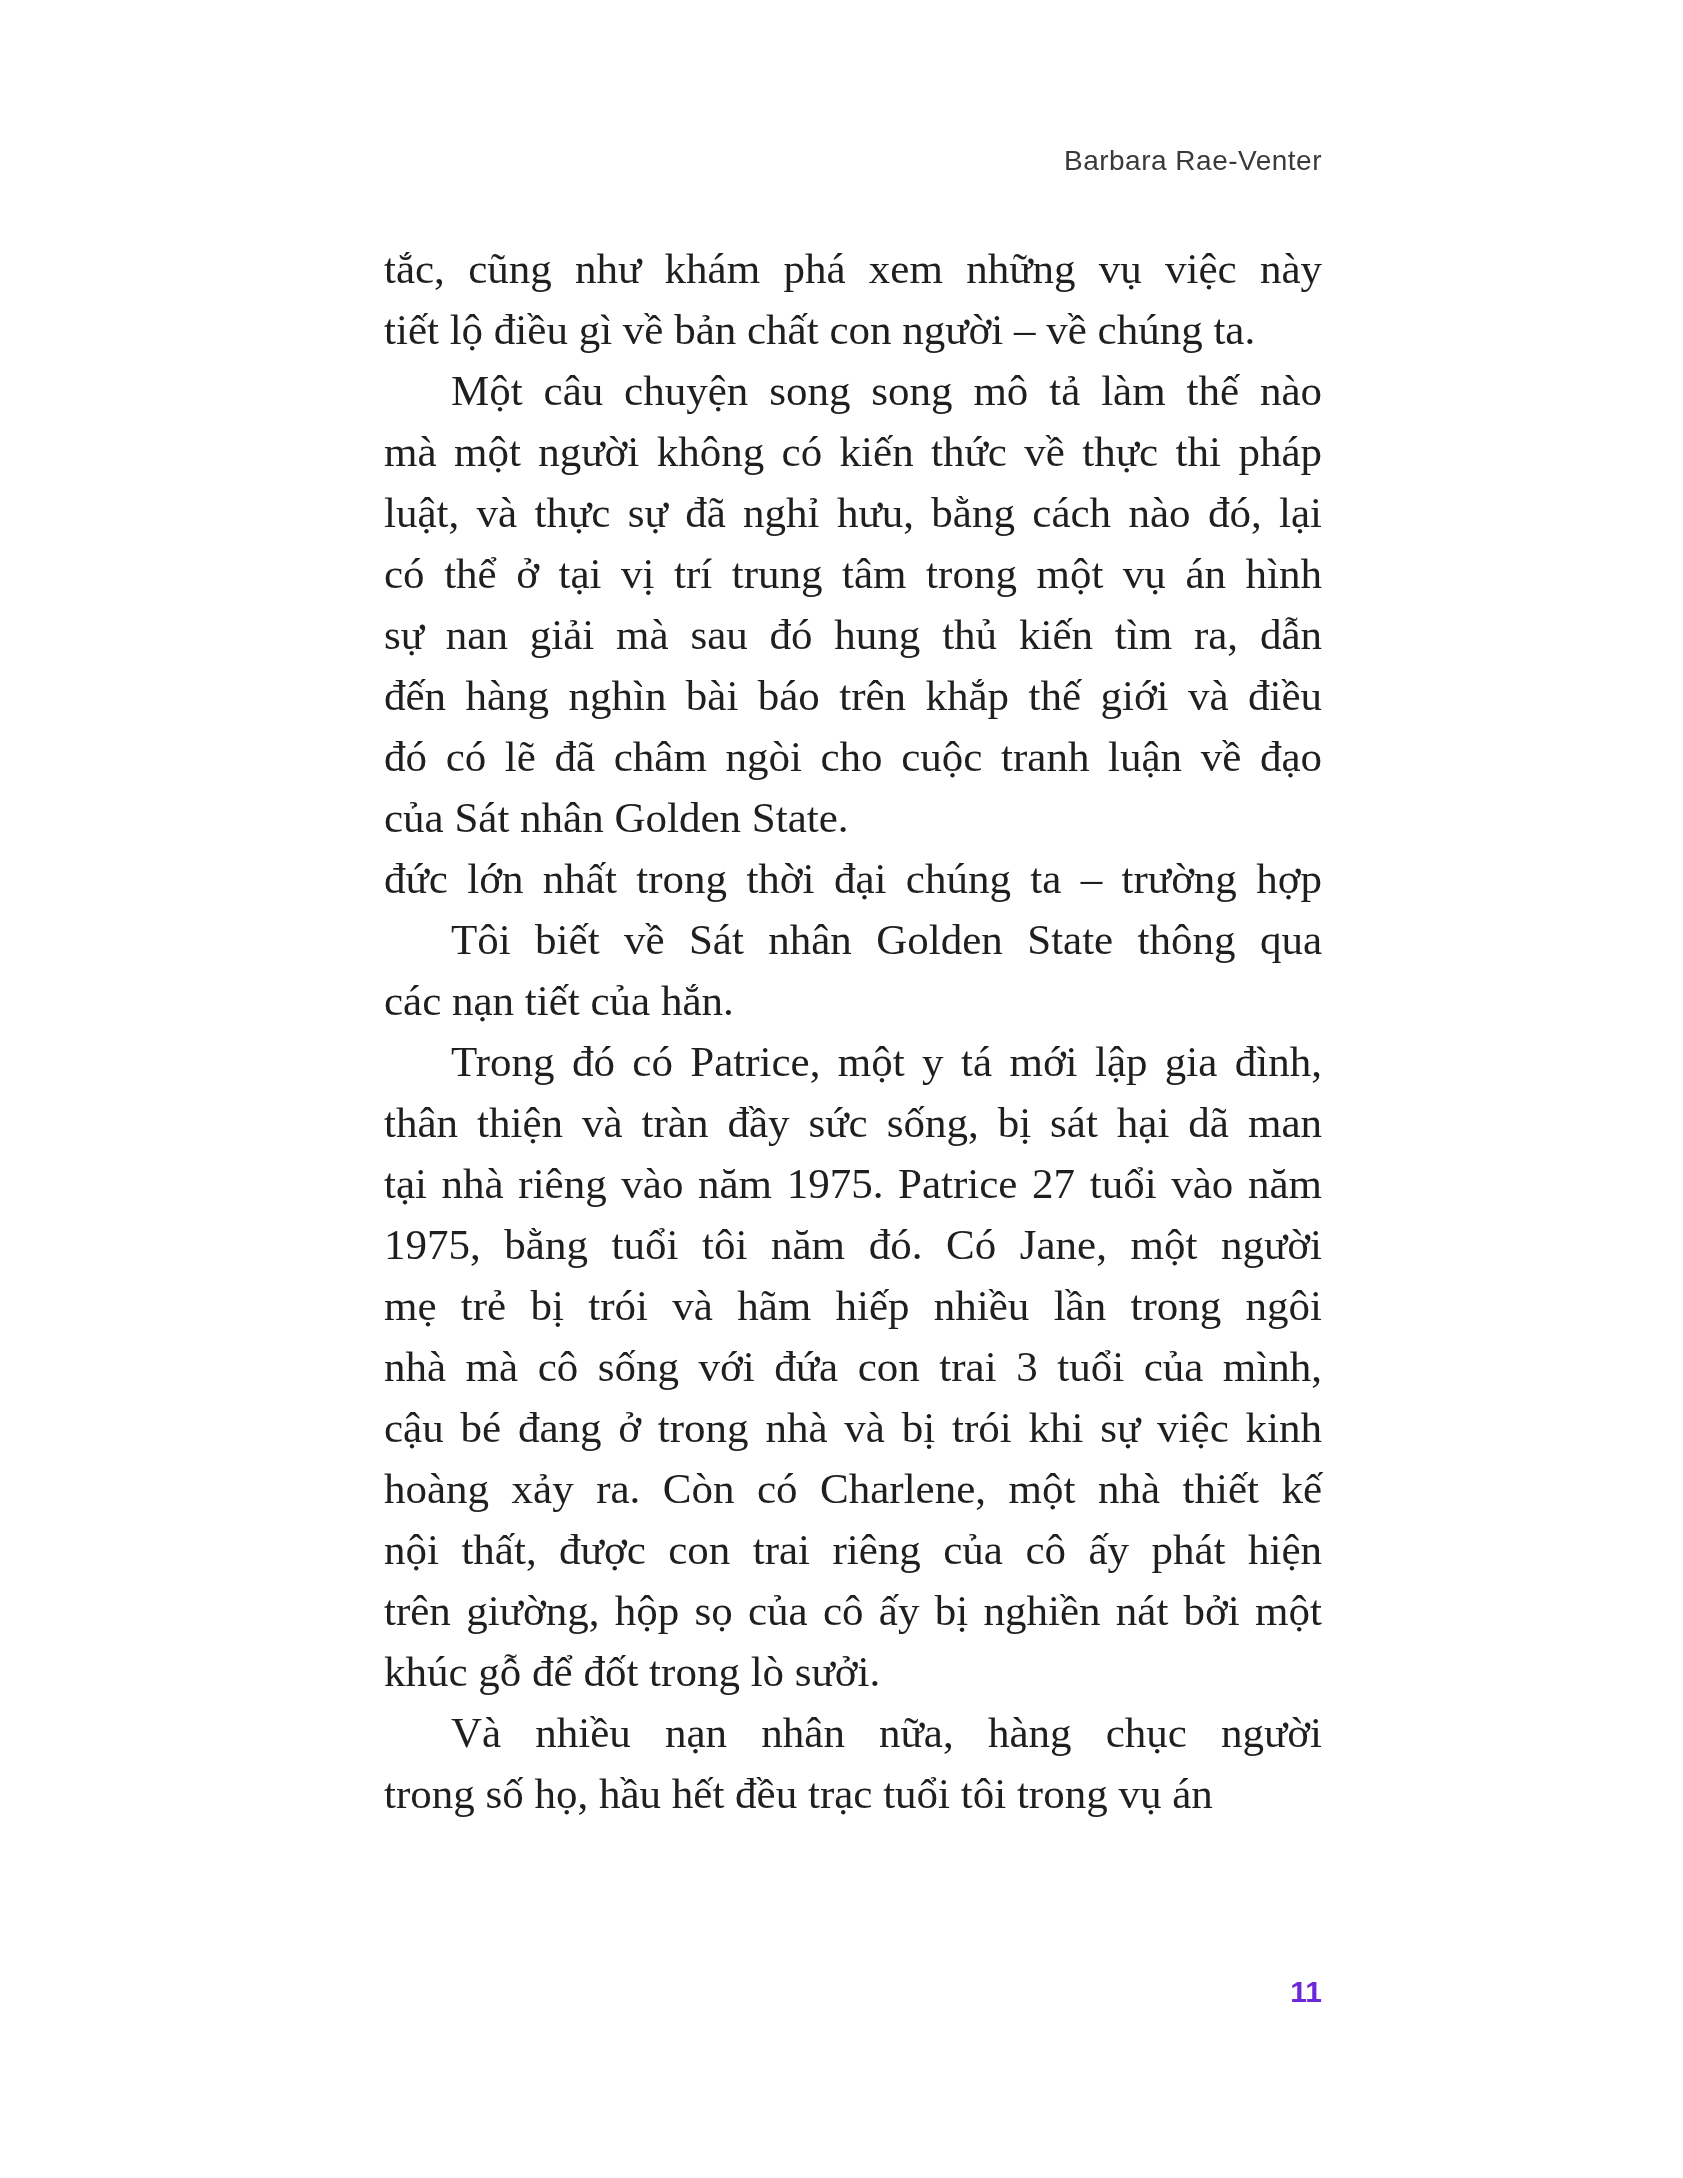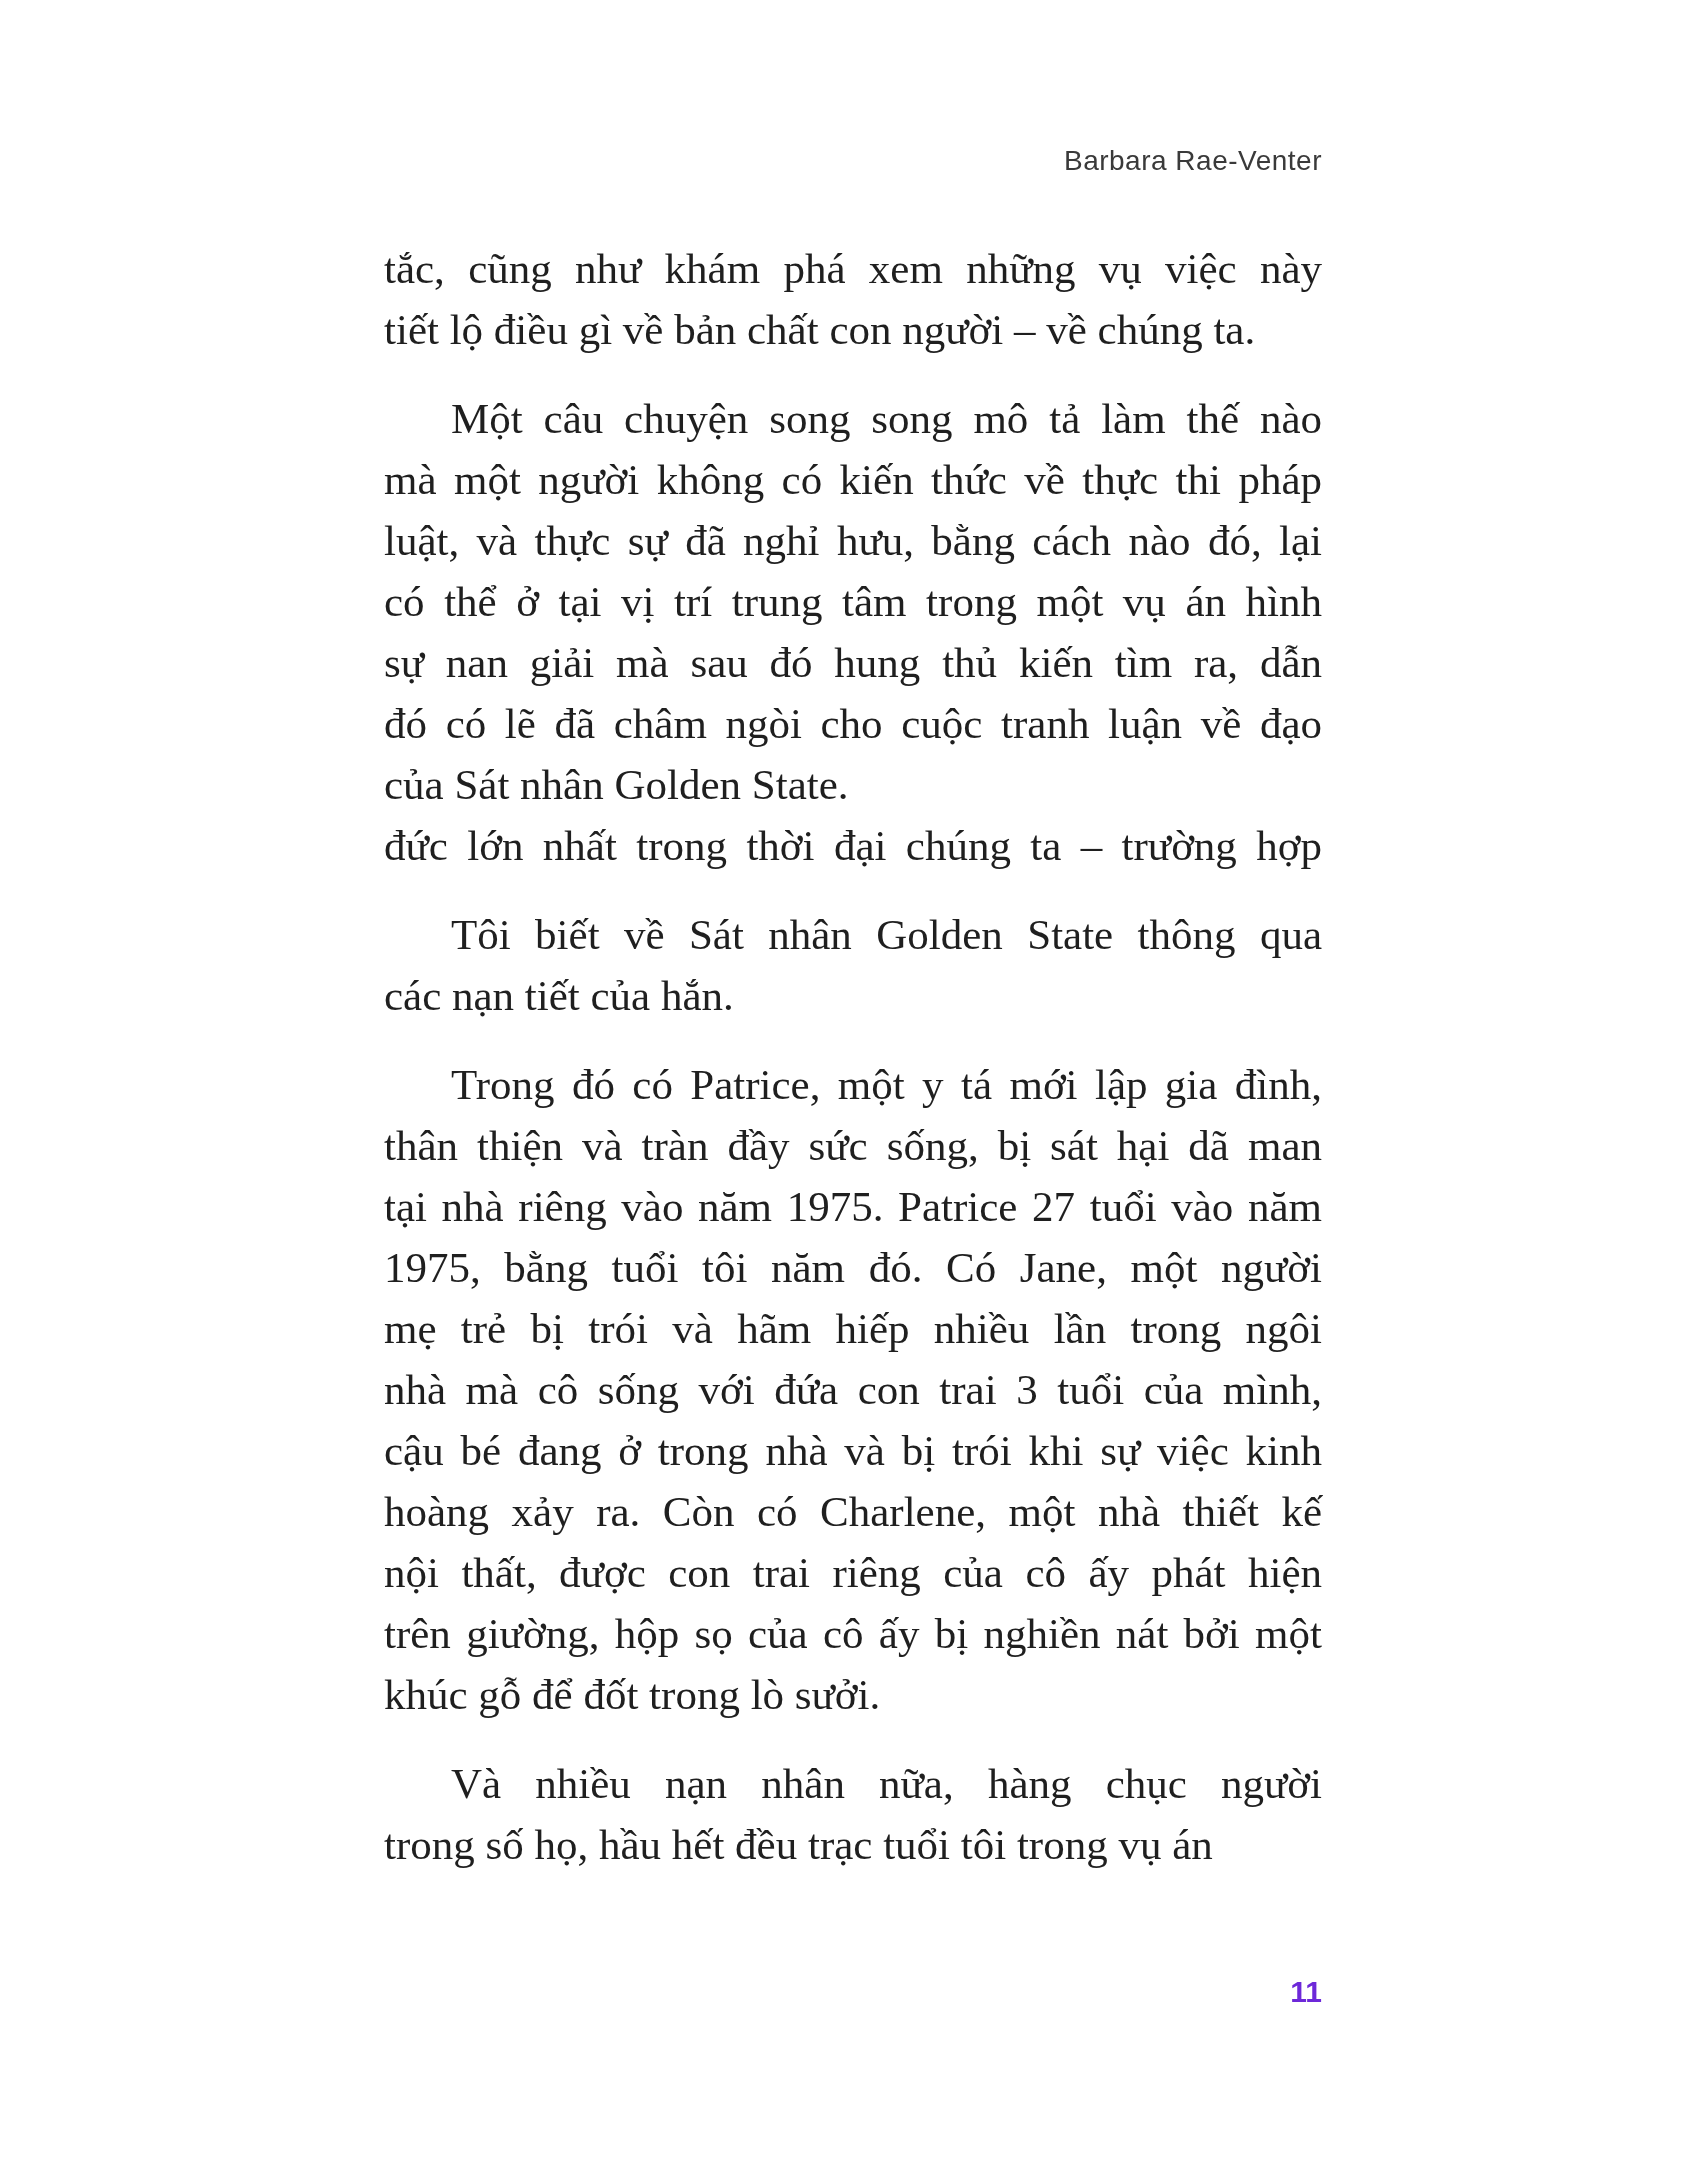--- a/index.html
+++ b/index.html
@@ -28,21 +28,20 @@
   .text-block {
     position: absolute;
     top: 238px;
     left: 384px;
     width: 938px;
     color: #1f1f1f;
     font-size: 43px;
     line-height: 61px;
   }
   .paragraph + .paragraph {
-    margin-top: 28px;
   }
   .line {
     text-align: justify;
     text-align-last: left;
   }
   .line.fill {
     text-align-last: justify;
   }
   .paragraph.indent .line:first-child {
     text-indent: 67px;
@@ -67,20 +66,21 @@
       <div class="paragraph">
         <div class="line fill">tắc, cũng như khám phá xem những vụ việc này</div>
         <div class="line">tiết lộ điều gì về bản chất con người – về chúng ta.</div>
       </div>
       <div class="paragraph indent">
         <div class="line fill">Một câu chuyện song song mô tả làm thế nào</div>
         <div class="line fill">mà một người không có kiến thức về thực thi pháp</div>
         <div class="line fill">luật, và thực sự đã nghỉ hưu, bằng cách nào đó, lại</div>
         <div class="line fill">có thể ở tại vị trí trung tâm trong một vụ án hình</div>
         <div class="line fill">sự nan giải mà sau đó hung thủ kiến tìm ra, dẫn</div>
+        <div class="line fill">đến hàng nghìn bài báo trên khắp thế giới và điều</div>
         <div class="line fill">đó có lẽ đã châm ngòi cho cuộc tranh luận về đạo</div>
         <div class="line">của Sát nhân Golden State.</div>
         <div class="line fill">đức lớn nhất trong thời đại chúng ta – trường hợp</div>
       </div>
       <div class="paragraph indent">
         <div class="line fill">Tôi biết về Sát nhân Golden State thông qua</div>
         <div class="line">các nạn tiết của hắn.</div>
       </div>
       <div class="paragraph indent">
         <div class="line fill">Trong đó có Patrice, một y tá mới lập gia đình,</div>

